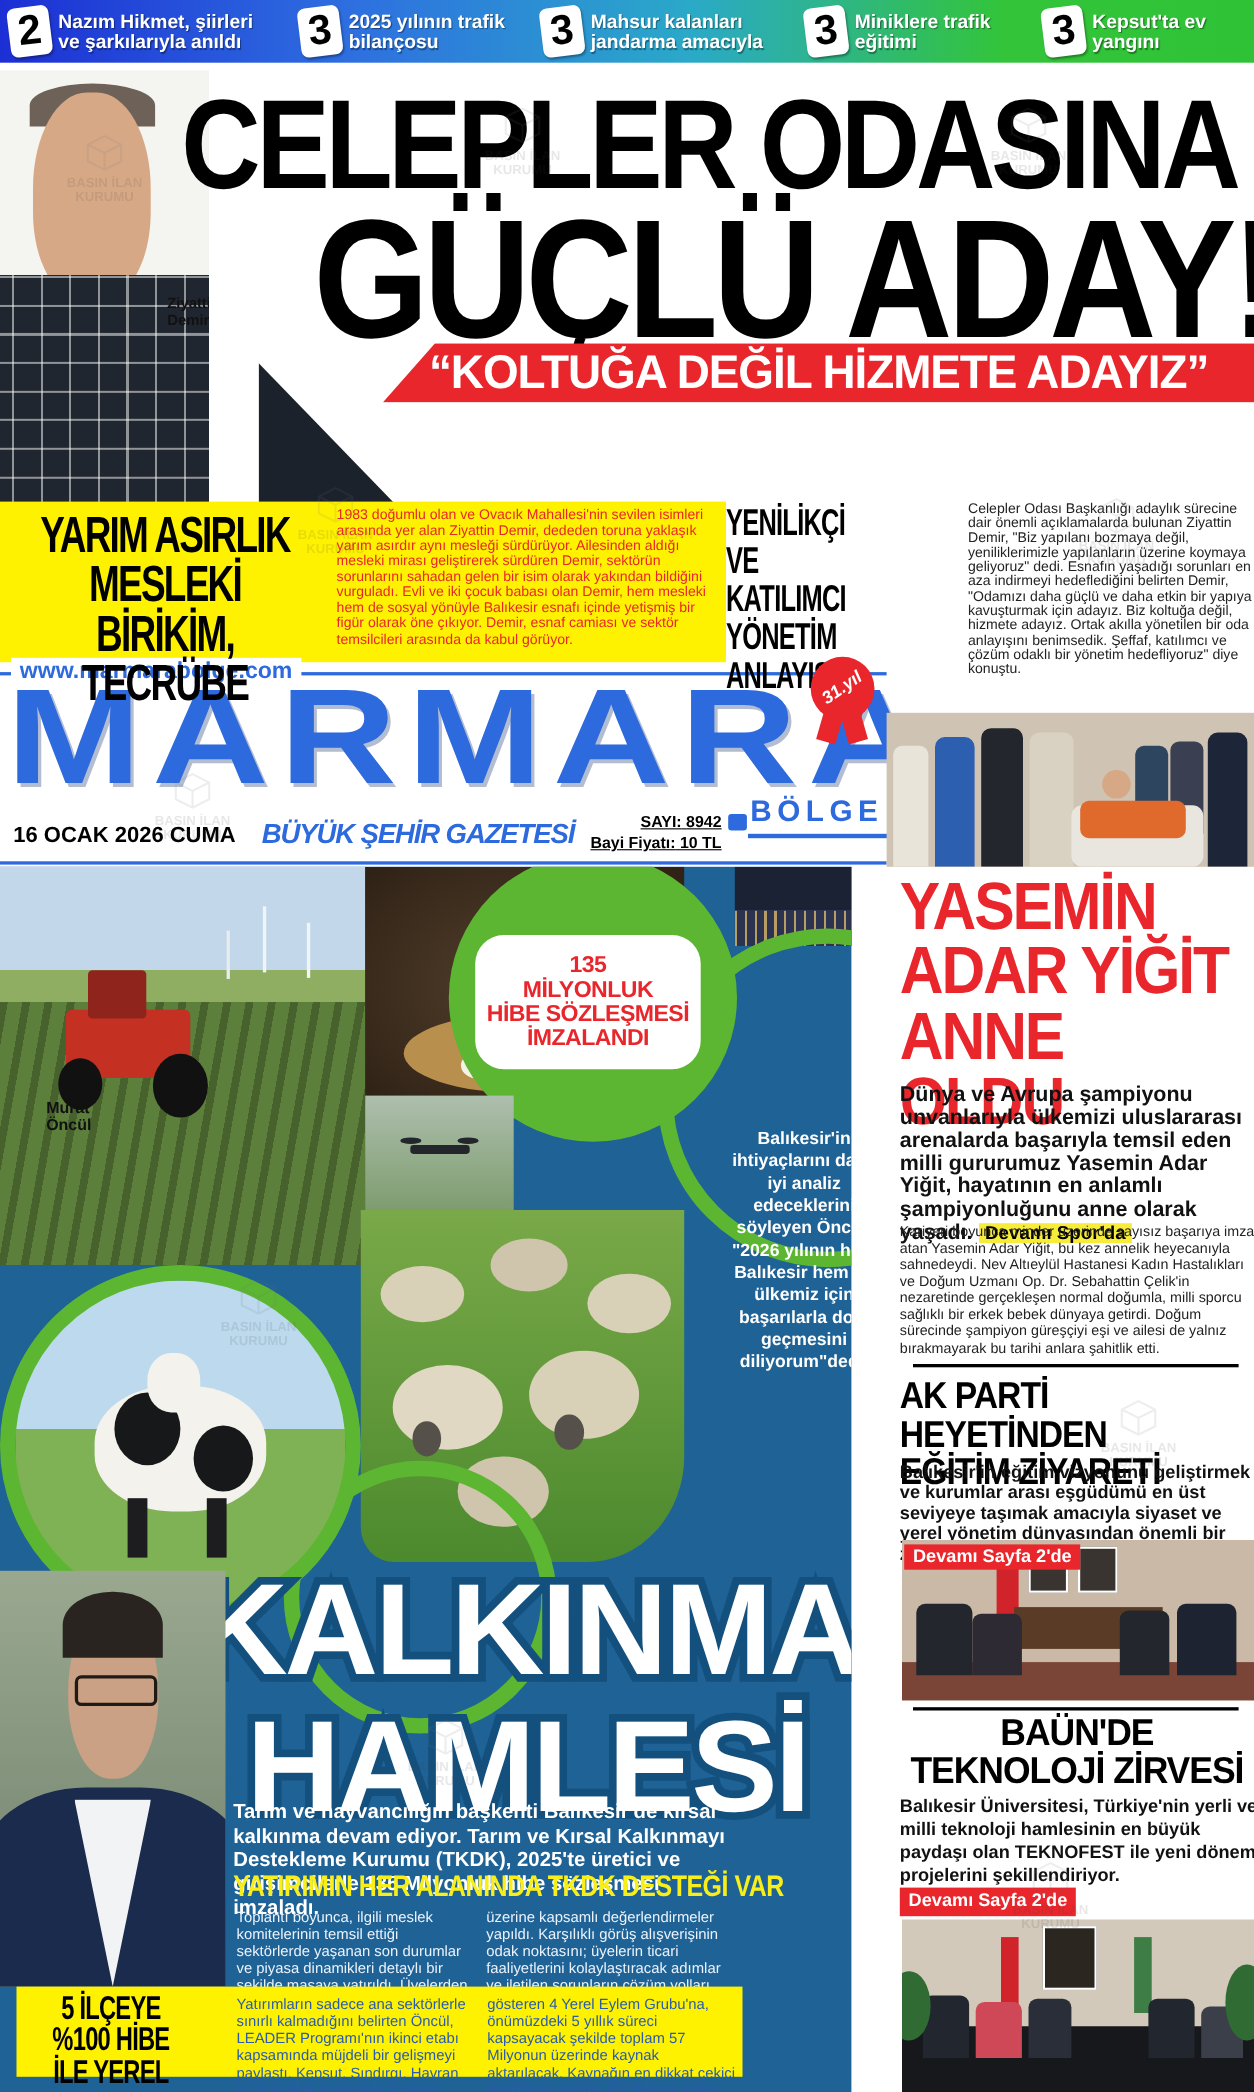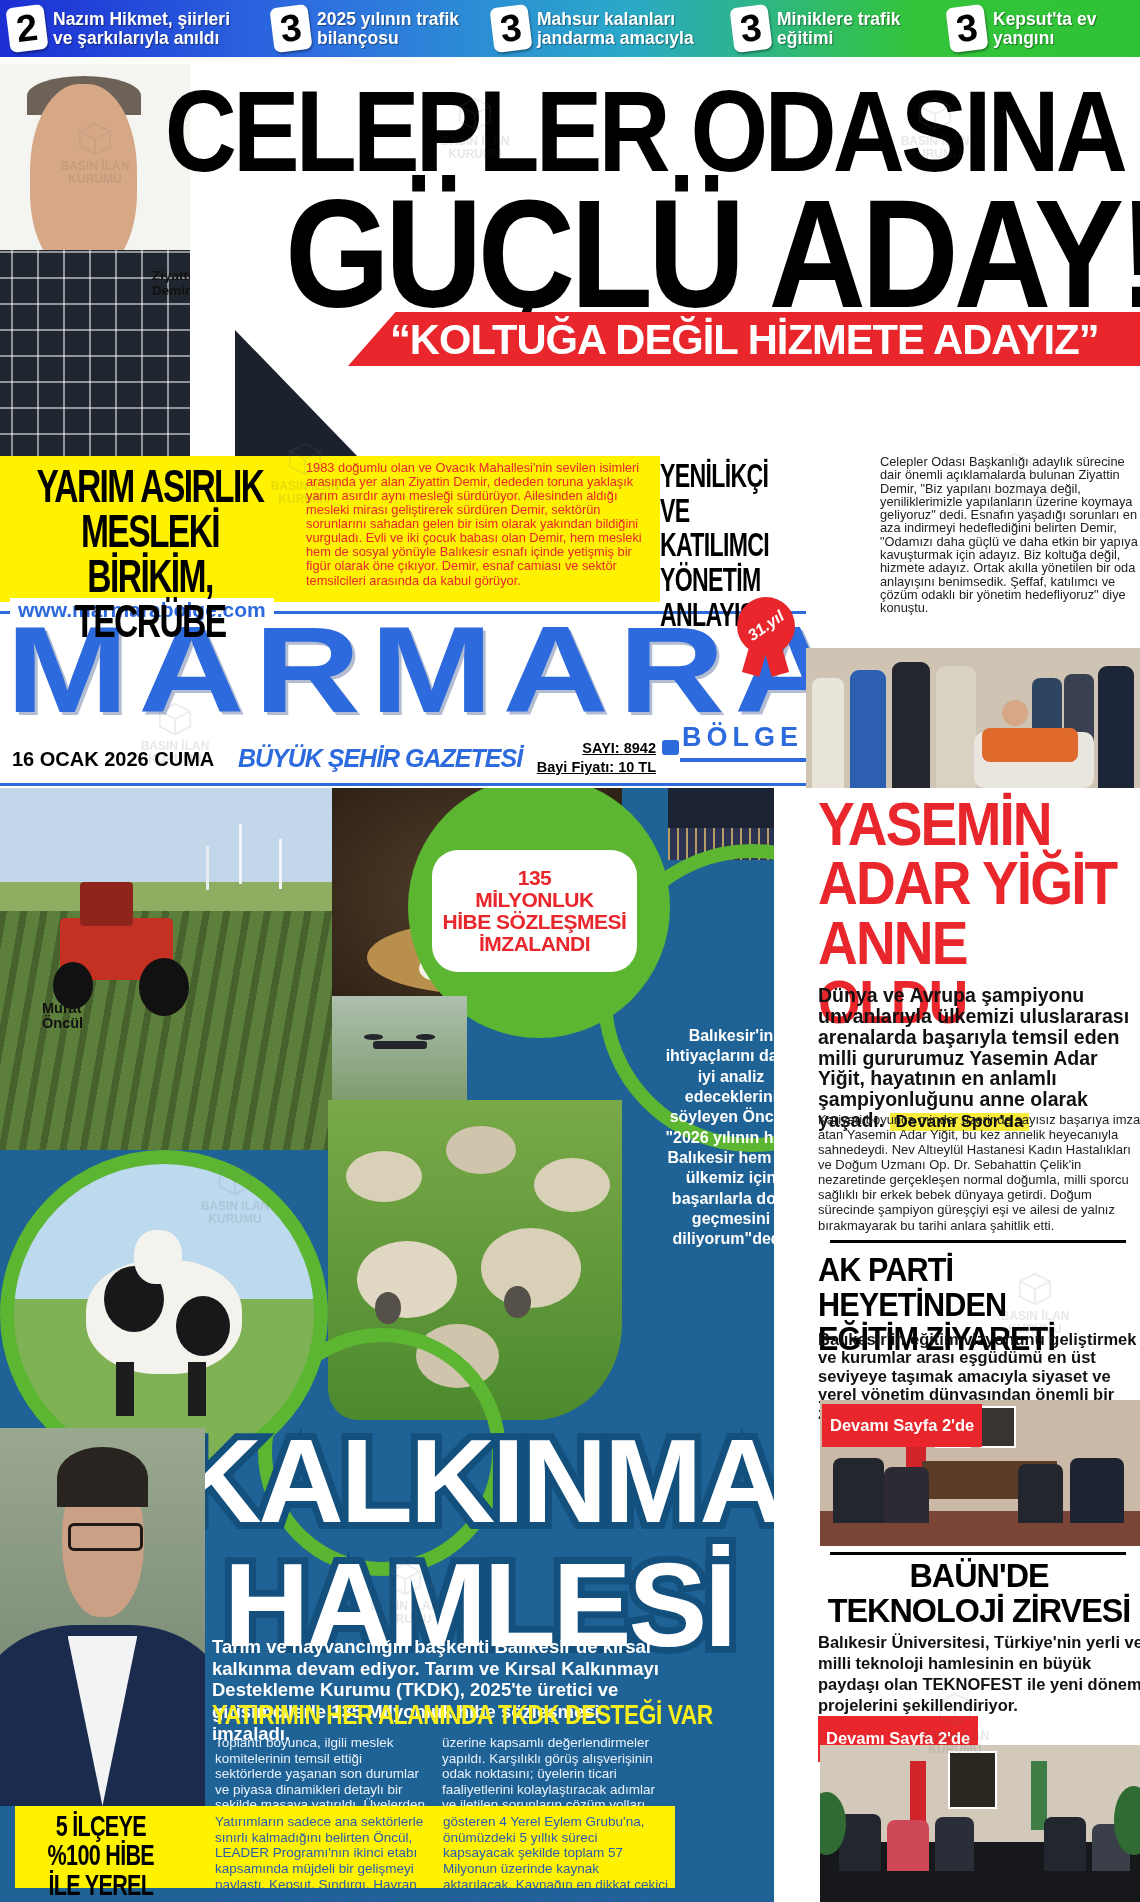--- a/index.html
+++ b/index.html
@@ -70,21 +70,21 @@
   .yas-head{left:818px;top:795px;width:322px;font-size:58px;font-weight:bold;color:#e8262b;line-height:.97;
     letter-spacing:-2px;transform:scale(.95,1.05);transform-origin:left top;}
   .yas-lead{left:818px;top:985px;width:324px;font-size:19.5px;font-weight:bold;color:#111;line-height:1.07;}
   .hl-yellow{display:inline-block;background:#f8ec3a;color:#000;font-size:17px;font-weight:bold;padding:0 6px;}
   .yas-body{left:818px;top:1112px;width:324px;font-size:13px;line-height:1.16;color:#222;}
   .divider{position:absolute;height:3px;background:#000;}
   .dv1{left:830px;top:1240px;width:296px;} .dv2{left:830px;top:1552px;width:296px;}
   .ak-head{left:818px;top:1252px;width:322px;font-size:34px;font-weight:bold;line-height:1.02;
     letter-spacing:-1px;transform:scaleX(.9);transform-origin:left top;}
   .ak-lead{left:818px;top:1330px;width:326px;font-size:16.5px;font-weight:bold;color:#111;line-height:1.12;}
-  .label-red{display:inline-block;background:#e8262b;color:#fff;font-weight:bold;padding:12px 8px;font-size:16.5px;}
+  .label-red{display:inline-block;background:#e8262b;color:#fff;font-weight:bold;padding:2px 8px;font-size:16.5px;}
   .label-sm{font-size:13px;padding:1px 6px;}
   .ak-label{left:822px;top:1404px;z-index:3;}
   .baun-head{left:818px;top:1558px;width:322px;text-align:center;font-size:34px;font-weight:bold;line-height:1.02;
     letter-spacing:-1px;transform:scaleX(.95);transform-origin:center top;}
   .baun-lead{left:818px;top:1632px;width:326px;font-size:16.5px;font-weight:bold;color:#111;line-height:1.28;}
 
   
   .ph-hospital{left:806px;top:648px;width:334px;height:140px;background:#cfc4b4;}
   .ph-ak{left:820px;top:1400px;width:320px;height:146px;background:#c9b9a6;}
   .ph-baun{left:820px;top:1745px;width:320px;height:157px;background:#d2c9ba;}

